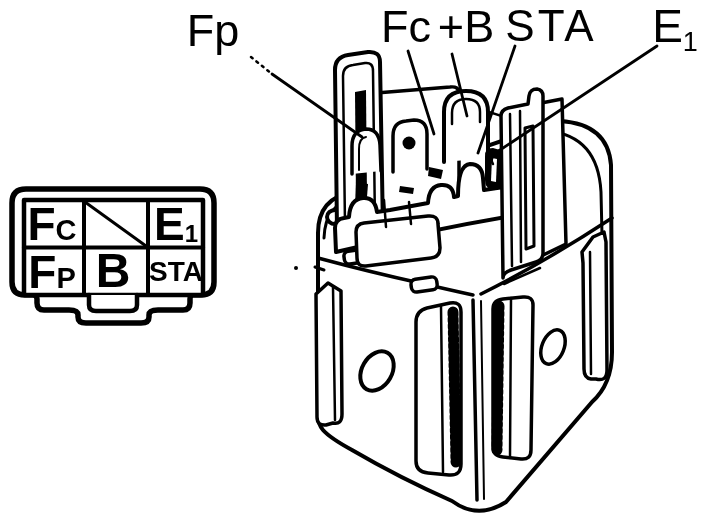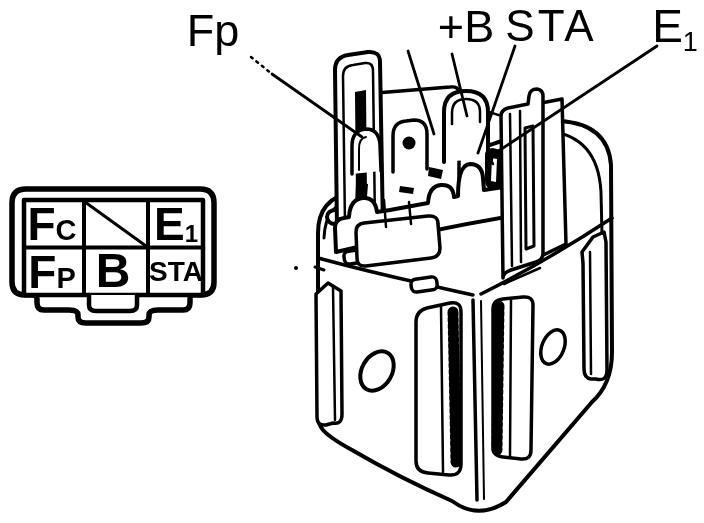--- a/index.html
+++ b/index.html
@@ -155,20 +155,23 @@
       <path d="M84 200 L84 295" stroke-width="4"></path>
       <path d="M148 200 L148 295" stroke-width="4"></path>
       <path d="M24 247.5 L203 247.5" stroke-width="4"></path>
       <path d="M85 202 L146 246" stroke-width="3"></path>
     </g>
   </svg>
 
   <div class="lbl" id="lbl-fp">
     <span>Fp</span>
   </div>
+  <div class="lbl" id="lbl-fc">
+    <span>Fc</span>
+  </div>
   <div class="lbl" id="lbl-plusb">
     <span>+B</span>
   </div>
   <div class="lbl" id="lbl-sta">
     <span>STA</span>
   </div>
   <div class="lbl" id="lbl-e1">
     <span class="main">E</span>
       <span class="sub">1</span>
   </div>

